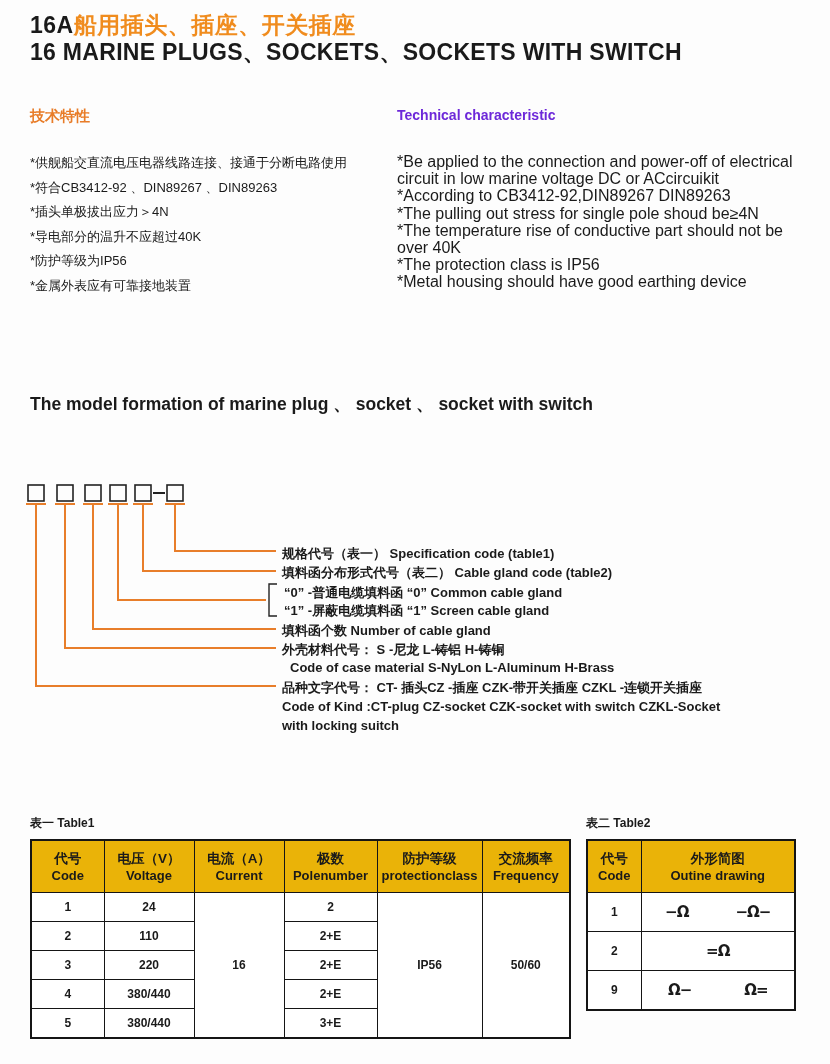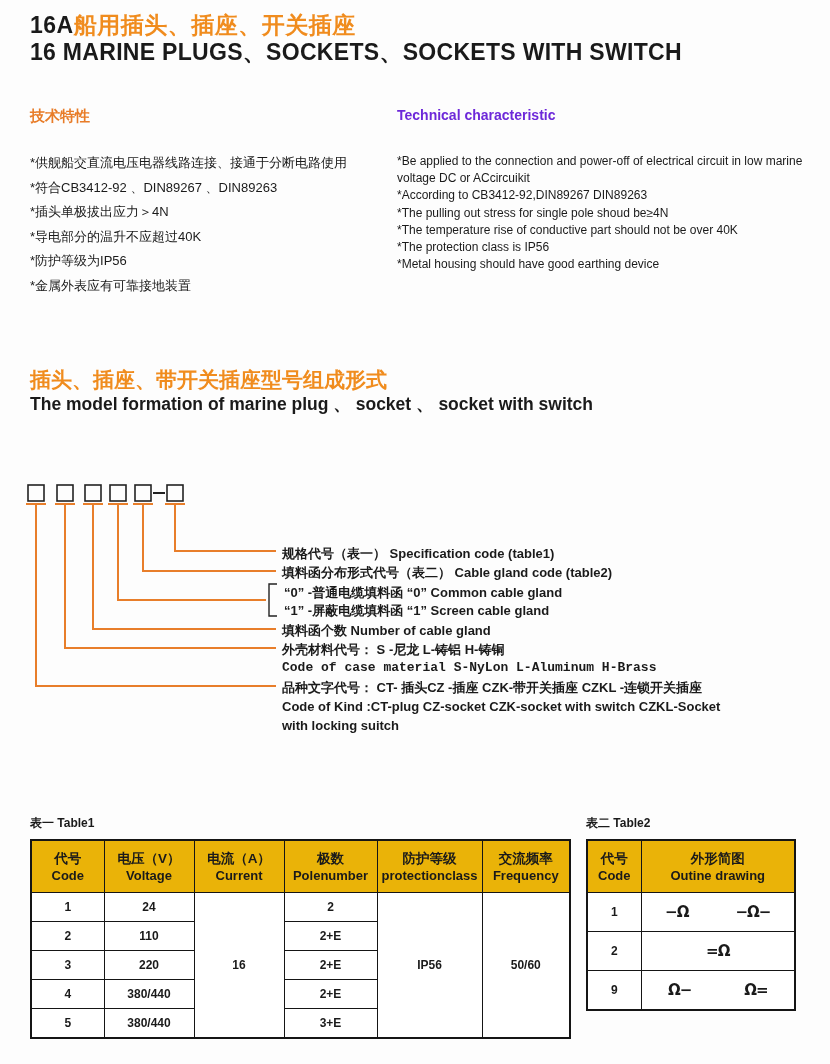--- a/index.html
+++ b/index.html
@@ -14,21 +14,21 @@
   .title { left:30px; top:10px; font-size:23px; font-weight:bold; letter-spacing:.5px; white-space:nowrap; }
   .title .zh { color:#F08C1E; }
   .subtitle { left:30px; top:37px; font-size:23px; font-weight:bold; letter-spacing:.3px; white-space:nowrap; }
 
   
   .tech-head-zh { left:30px; top:107px; font-size:15px; font-weight:bold; color:#E87C28; }
   .tech-head-en { left:397px; top:107px; font-size:14px; font-weight:bold; color:#6d28d9; }
   .tech-list { list-style:none; margin:0; padding:0; }
   .tech-list-zh { left:30px; top:151px; width:362px; font-size:13px; }
   .tech-list-zh li { line-height:24.5px; }
-  .tech-list-en { left:397px; top:153px; width:420px; font-size:12px; }
+  .tech-list-en { left:397px; top:153px; width:420px; font-size:16px; }
   .tech-list-en li { line-height:17.2px; }
 
   
   .model-head-zh { left:30px; top:366px; font-size:21px; font-weight:bold; color:#F08C1E; white-space:nowrap; }
   .model-head-en { left:30px; top:392px; font-size:17.5px; font-weight:bold; white-space:nowrap; }
 
   .diagram-svg { left:0; top:482px; }
   .dlabel { font-size:13px; font-weight:bold; white-space:nowrap; }
 
   
@@ -69,21 +69,20 @@
   <div class="abs tech-head-en">Technical characteristic</div>
   <ul class="abs tech-list tech-list-en">
     <li>*Be applied to the connection and power-off of electrical circuit in low marine voltage DC or ACcircuikit</li>
     <li>*According to CB3412-92,DIN89267 DIN89263</li>
     <li>*The pulling out stress for single pole shoud be≥4N</li>
     <li>*The temperature rise of conductive part should not be over 40K</li>
     <li>*The protection class is IP56</li>
     <li>*Metal housing should have good earthing device</li>
   </ul>
 
-  <div class="abs model-head-zh">插头、插座、带开关插座型号组成形式</div>
   <div class="abs model-head-en">The model formation of marine plug 、 socket 、 socket with switch</div>
 
   <svg class="abs diagram-svg" width="830" height="250" viewBox="0 0 830 250">
     <g stroke="#222222" stroke-width="1.6" fill="none">
       <rect x="28" y="3" width="16" height="16"></rect>
       <rect x="57" y="3" width="16" height="16"></rect>
       <rect x="85" y="3" width="16" height="16"></rect>
       <rect x="110" y="3" width="16" height="16"></rect>
       <rect x="135" y="3" width="16" height="16"></rect>
       <rect x="167" y="3" width="16" height="16"></rect>
@@ -105,21 +104,21 @@
     </g>
     <path d="M277,102 L269,102 L269,134 L277,134" stroke="#222222" stroke-width="1.4" fill="none"></path>
   </svg>
 
   <div class="abs dlabel" style="left:282px; top:545px;">规格代号（表一） Specification code (table1)</div>
   <div class="abs dlabel" style="left:282px; top:564px;">填料函分布形式代号（表二） Cable gland code (table2)</div>
   <div class="abs dlabel" style="left:284px; top:584px;">“0” -普通电缆填料函  “0” Common cable gland</div>
   <div class="abs dlabel" style="left:284px; top:602px;">“1” -屏蔽电缆填料函  “1” Screen cable gland</div>
   <div class="abs dlabel" style="left:282px; top:622px;">填料函个数  Number of cable gland</div>
   <div class="abs dlabel" style="left:282px; top:641px;">外壳材料代号： S -尼龙 L-铸铝 H-铸铜</div>
-  <div class="abs dlabel" style="left:282px; top:660px;font-family:Liberation Mono, monospace;">Code of case material S-NyLon L-Aluminum H-Brass</div>
+  <div class="abs dlabel" style="left:290px; top:660px;">Code of case material S-NyLon L-Aluminum H-Brass</div>
   <div class="abs dlabel" style="left:282px; top:679px;">品种文字代号： CT- 插头CZ -插座 CZK-带开关插座 CZKL -连锁开关插座</div>
   <div class="abs dlabel" style="left:282px; top:699px;">Code of Kind :CT-plug CZ-socket CZK-socket with switch CZKL-Socket</div>
   <div class="abs dlabel" style="left:282px; top:718px;">with locking suitch</div>
 
   <div class="abs tcaption" style="left:30px; top:815px;">表一  Table1</div>
   <table class="dt t1 abs" style="left:30px; top:839px; width:539px;">
     <colgroup>
       <col style="width:73px">
         <col style="width:90px">
         <col style="width:90px">

